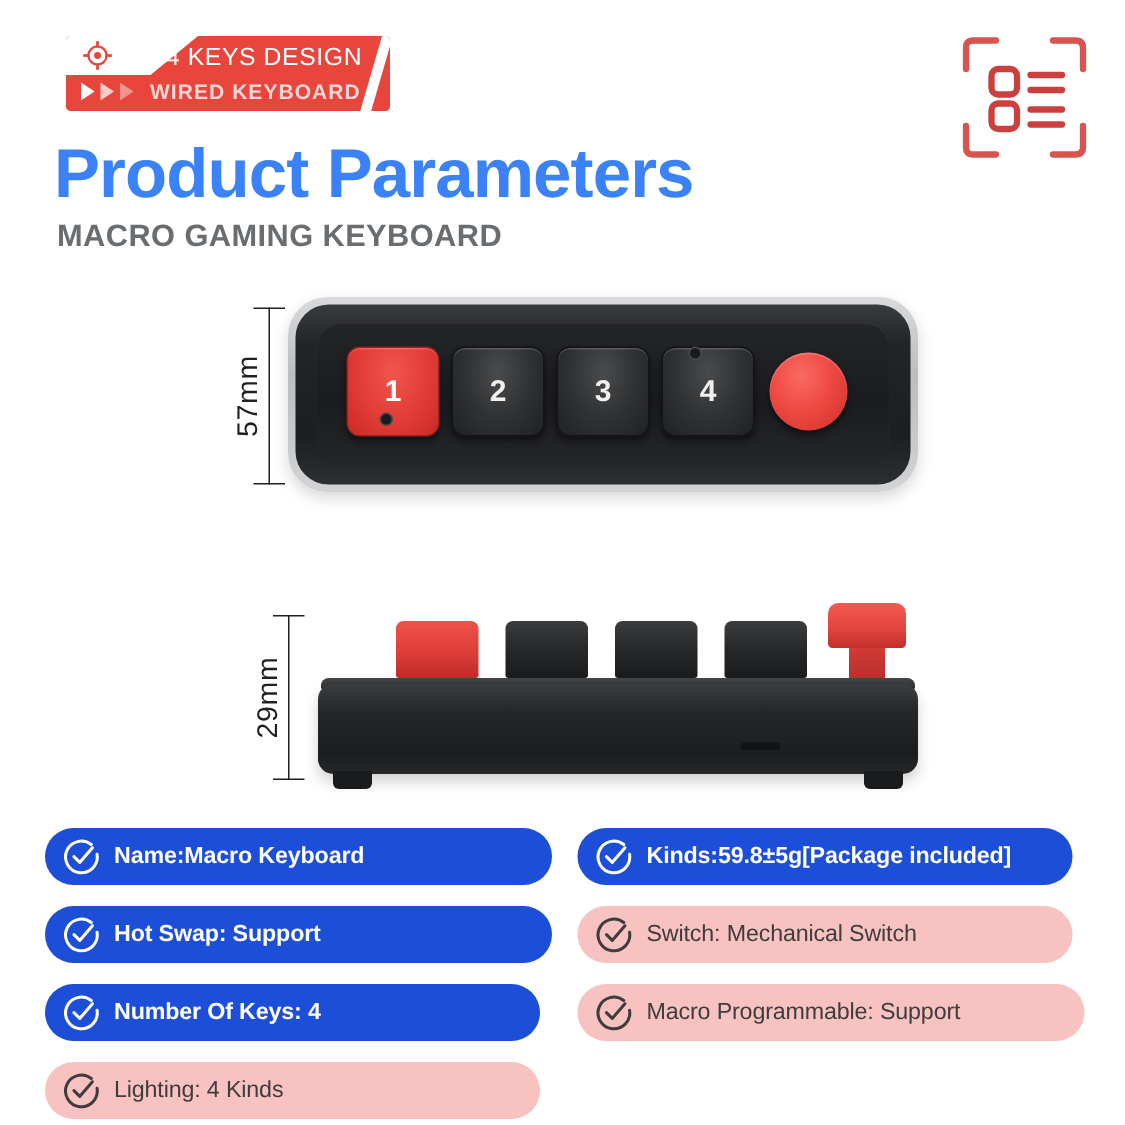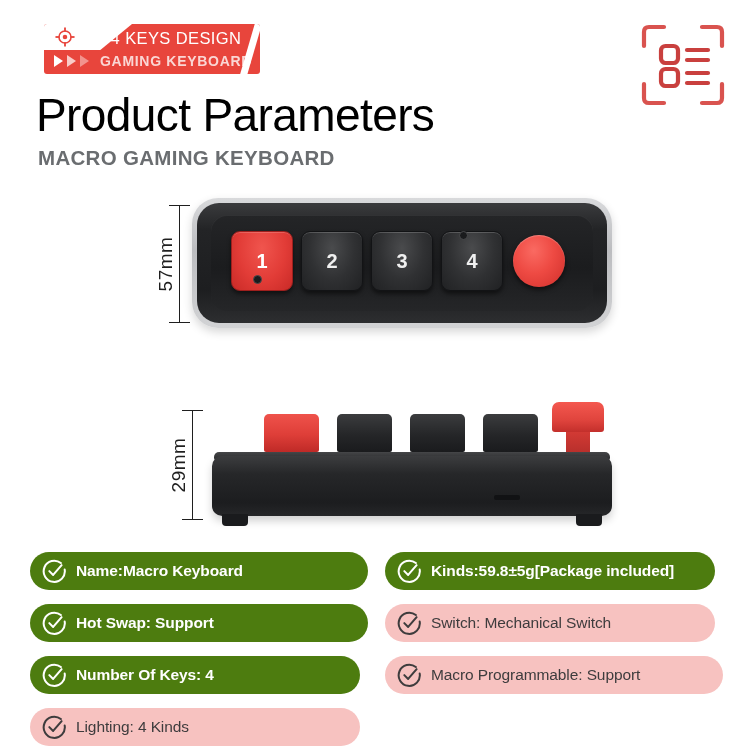--- a/index.html
+++ b/index.html
@@ -56,21 +56,21 @@
     color:rgba(255,255,255,.78);font-size:14px;font-weight:bold;letter-spacing:.7px;
     white-space:nowrap;margin-left:6px;
   }
 
   
   .scan-icon{position:absolute;right:24px;top:22px;width:86px;height:86px;}
 
   
   .title{
     position:absolute;left:36px;top:88px;
-    font-size:46px;font-weight:normal;color:#000000;letter-spacing:-0.6px;
+    font-size:46px;font-weight:bold;color:#3b82f6;letter-spacing:-0.6px;
     white-space:nowrap;
   }
   .subtitle{
     position:absolute;left:38px;top:146px;
     font-size:20.5px;font-weight:bold;color:#6a6d70;letter-spacing:.3px;
     white-space:nowrap;
   }
 
   
   .topview{position:absolute;left:192px;top:198px;width:420px;height:130px;}
@@ -172,21 +172,21 @@
     background:linear-gradient(180deg,#d53b35 0%,#b9302c 100%);
   }
 
   
   .specs{position:absolute;left:30px;top:552px;width:700px;}
   .spec-grid{display:grid;grid-template-columns:355px 345px;grid-auto-rows:52px;}
   .pill{
     height:38px;border-radius:19px;display:flex;align-items:center;
     padding:0 10px 0 12px;box-sizing:border-box;
   }
-  .pill.solid{background:#4d7c0f;color:#ffffff;}
+  .pill.solid{background:#1d4ed8;color:#ffffff;}
   .pill.soft{background:#f7c2c0;color:#3e3c3d;}
   .pill.w-left{width:338px;}
   .pill.w-right{width:330px;}
   .pill .chk{width:25px;height:25px;flex:0 0 25px;margin-right:9px;}
   .pill .txt{font-size:15.5px;white-space:nowrap;letter-spacing:-0.1px;}
   .pill.solid .txt{font-weight:bold;}
   .pill.soft .txt{font-weight:normal;}
 </style>
 </head>
 <body>
@@ -208,21 +208,21 @@
         <line x1="17.8" y1="12" x2="22.4" y2="12" stroke="#e8453c" stroke-width="2"></line>
       </svg>
     </div>
     <div class="badge-line1">4 KEYS DESIGN</div>
     <div class="badge-line2row">
       <div class="arrows">
         <span class="tri a1"></span>
           <span class="tri a2"></span>
           <span class="tri a3"></span>
       </div>
-      <div class="badge-line2">GAMING KEYBOARD</div>
+      <div class="badge-line2">WIRED KEYBOARD</div>
     </div>
   </div>
 
   <div class="scan-icon">
     <svg viewBox="0 0 86 86" width="86" height="86">
       <g fill="none" stroke="#d9534f" stroke-width="4.2" stroke-linecap="round">
         <path d="M4 24 V10 Q4 5 9 5 H24"></path>
         <path d="M62 5 H77 Q82 5 82 10 V24"></path>
         <path d="M82 62 V76 Q82 81 77 81 H62"></path>
         <path d="M24 81 H9 Q4 81 4 76 V62"></path>

